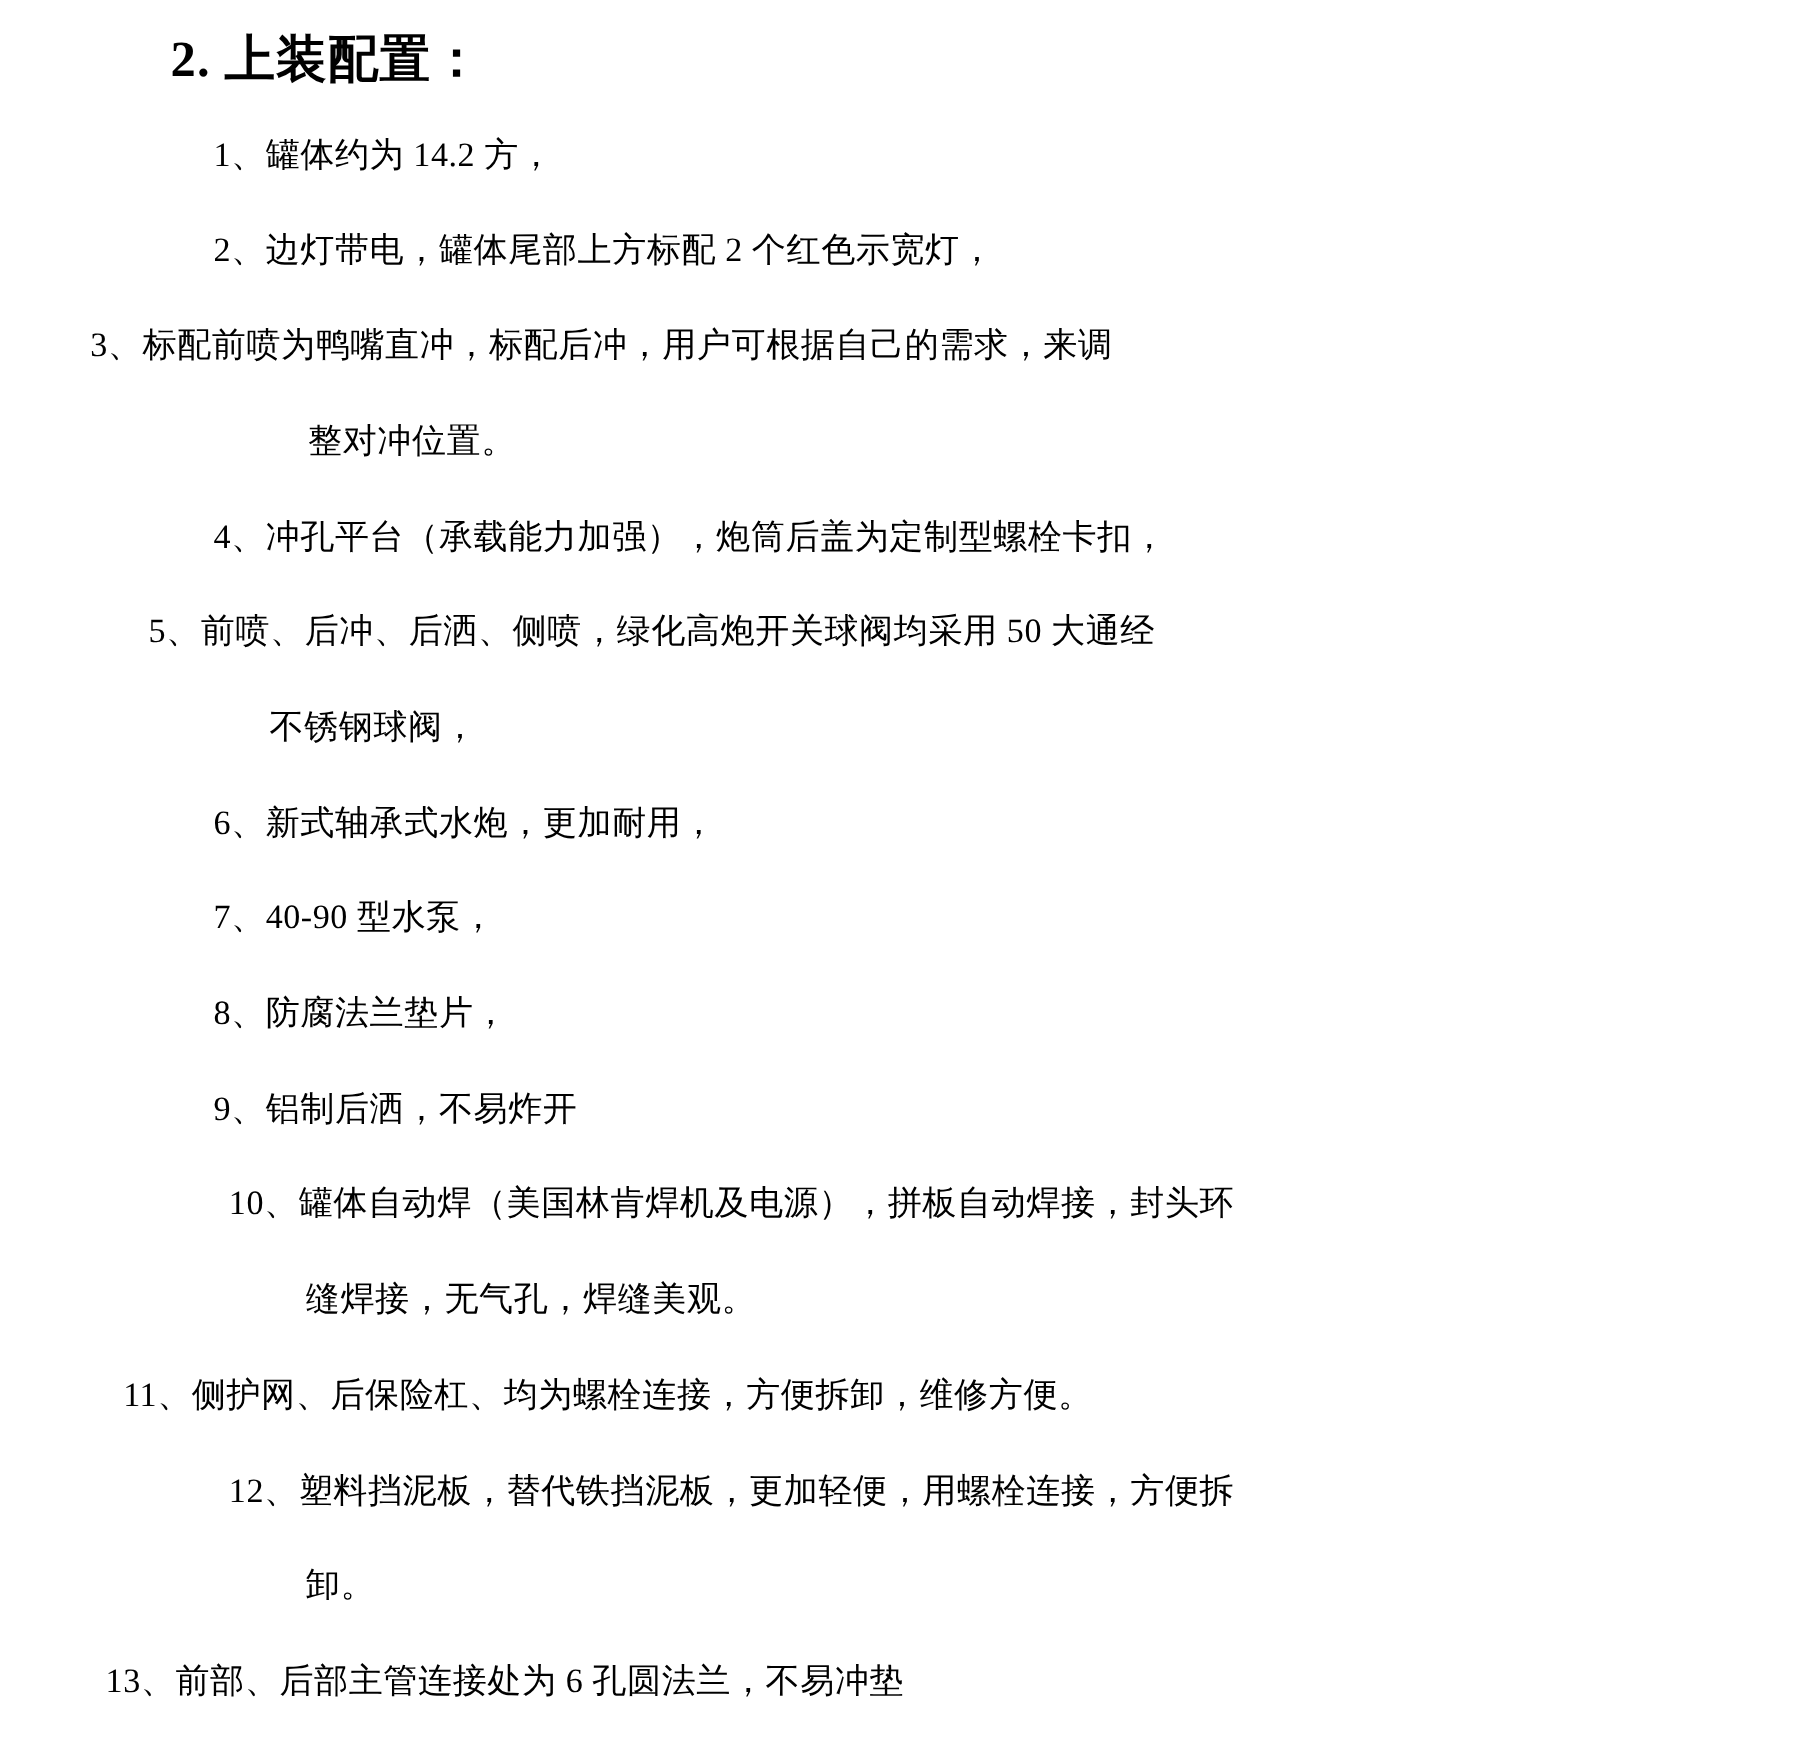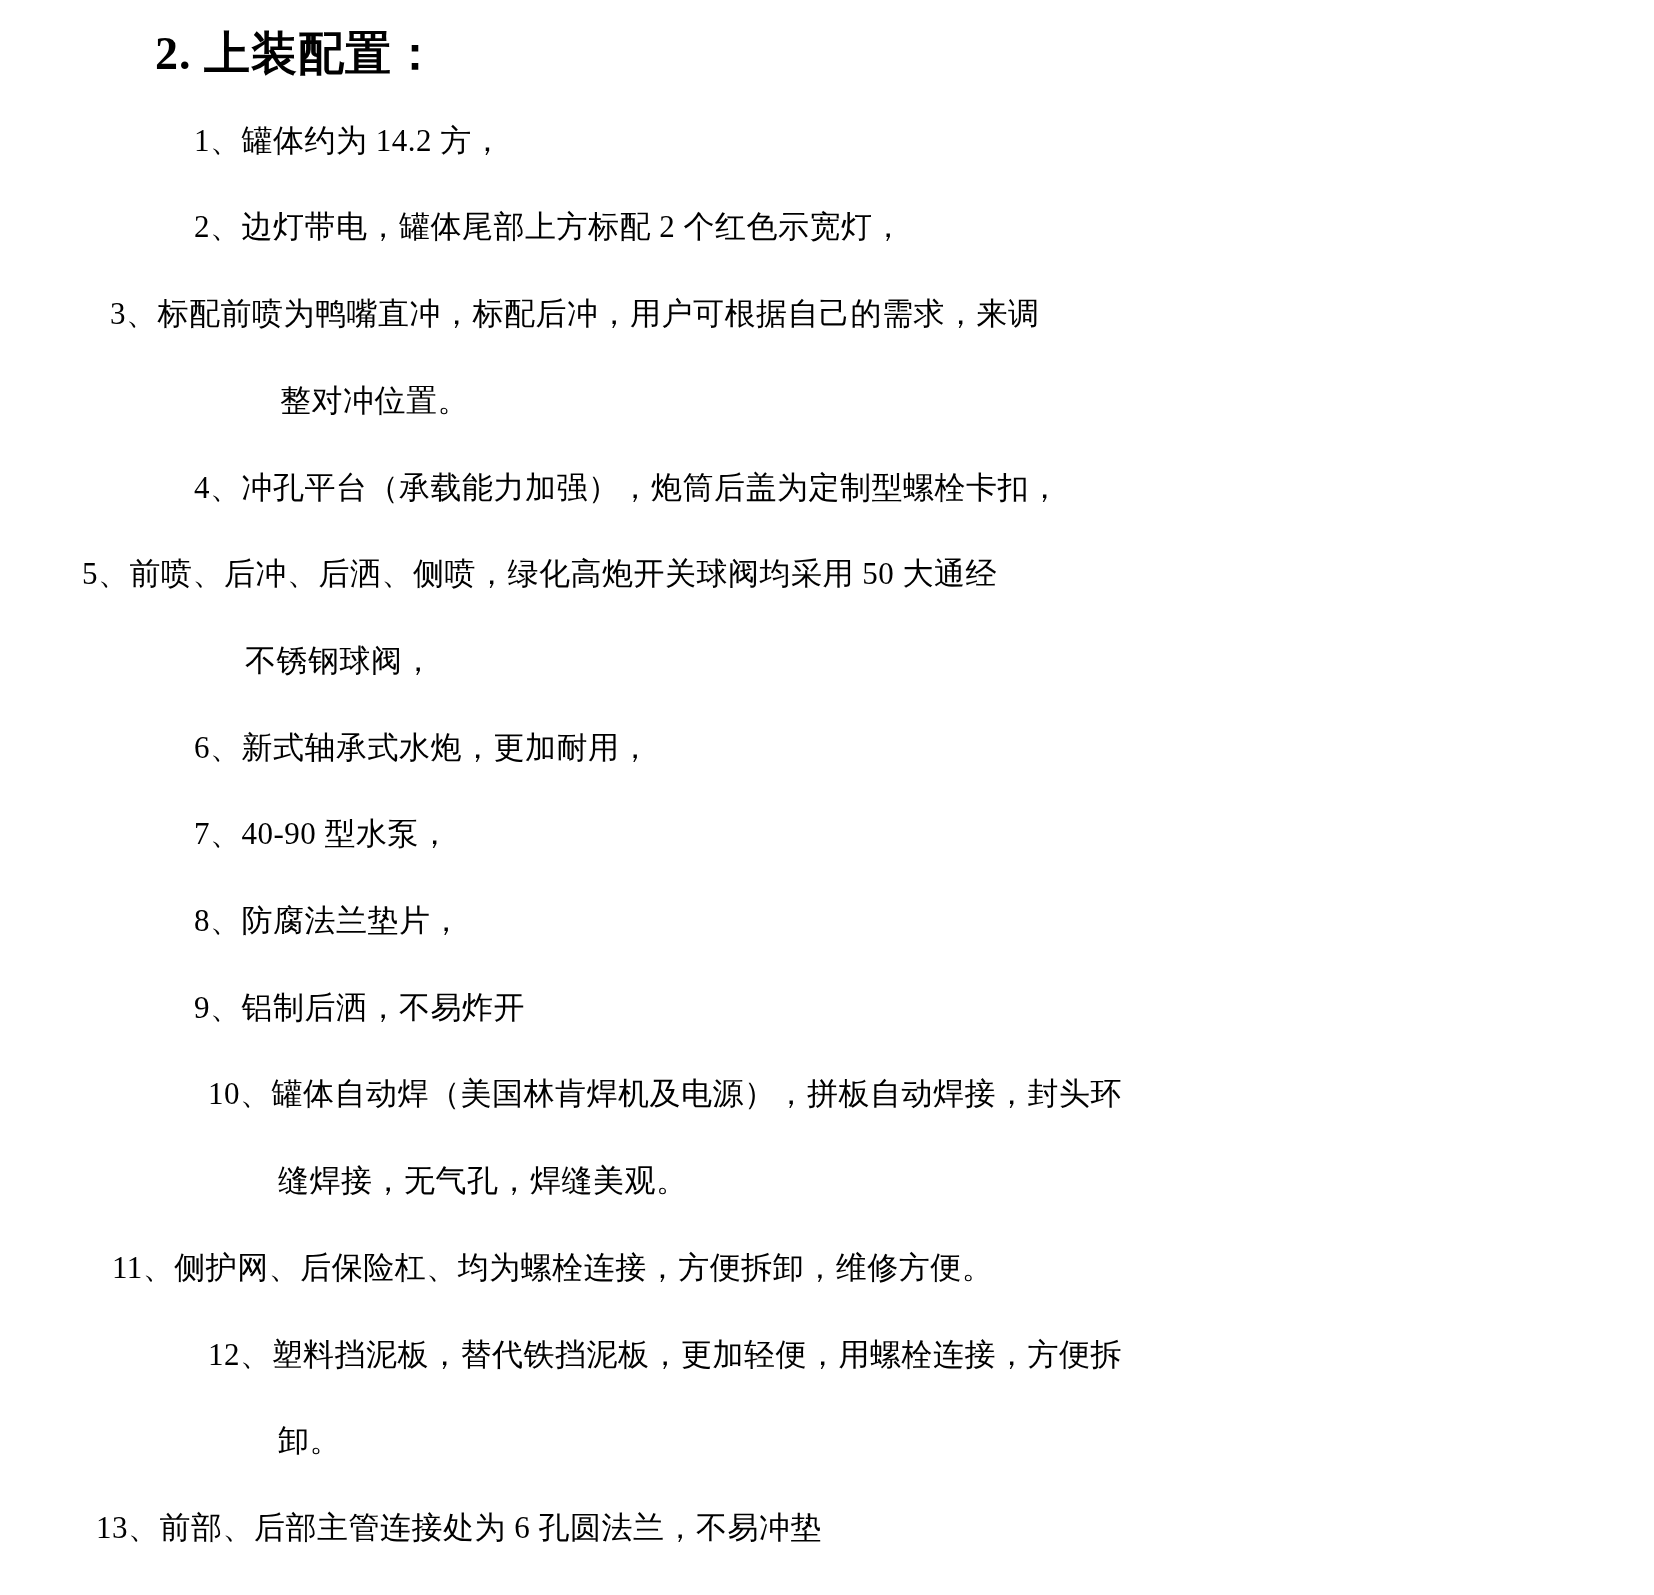--- a/index.html
+++ b/index.html
@@ -40,24 +40,24 @@
   .line span { white-space: pre; }
 </style>
 </head>
 <body>
 
 <div class="page">
   <h2 class="heading">2. 上装配置：</h2>
   <div id="list">
       <div class="line" style="padding-left: 194px;"><span>1、</span><span>罐体约为 14.2 方，</span></div>
       <div class="line" style="padding-left: 194px;"><span>2、</span><span>边灯带电，罐体尾部上方标配 2 个红色示宽灯，</span></div>
-      <div class="line" style="padding-left: 110px;"><span>3、</span><span>标配前喷为鸭嘴直冲，标配后冲，用户可根据自己的需求，来调</span></div>
+      <div class="line" style="padding-left: 82px;"><span>3、</span><span>标配前喷为鸭嘴直冲，标配后冲，用户可根据自己的需求，来调</span></div>
       <div class="line" style="padding-left: 280px;"><span>整对冲位置。</span></div>
       <div class="line" style="padding-left: 194px;"><span>4、</span><span>冲孔平台（承载能力加强），炮筒后盖为定制型螺栓卡扣，</span></div>
-      <div class="line" style="padding-left: 82px;"><span>5、</span><span>前喷、后冲、后洒、侧喷，绿化高炮开关球阀均采用 50 大通经</span></div>
+      <div class="line" style="padding-left: 112px; margin-left: 23px;"><span>5、</span><span>前喷、后冲、后洒、侧喷，绿化高炮开关球阀均采用 50 大通经</span></div>
       <div class="line" style="padding-left: 245px;"><span>不锈钢球阀，</span></div>
       <div class="line" style="padding-left: 194px;"><span>6、</span><span>新式轴承式水炮，更加耐用，</span></div>
       <div class="line" style="padding-left: 194px;"><span>7、</span><span>40-90 型水泵，</span></div>
       <div class="line" style="padding-left: 194px;"><span>8、</span><span>防腐法兰垫片，</span></div>
       <div class="line" style="padding-left: 194px;"><span>9、</span><span>铝制后洒，不易炸开</span></div>
       <div class="line" style="padding-left: 208px;"><span>10、</span><span>罐体自动焊（美国林肯焊机及电源），拼板自动焊接，封头环</span></div>
       <div class="line" style="padding-left: 278px;"><span>缝焊接，无气孔，焊缝美观。</span></div>
       <div class="line" style="padding-left: 112px;"><span>11、</span><span>侧护网、后保险杠、均为螺栓连接，方便拆卸，维修方便。</span></div>
       <div class="line" style="padding-left: 208px;"><span>12、</span><span>塑料挡泥板，替代铁挡泥板，更加轻便，用螺栓连接，方便拆</span></div>
       <div class="line" style="padding-left: 278px;"><span>卸。</span></div>

